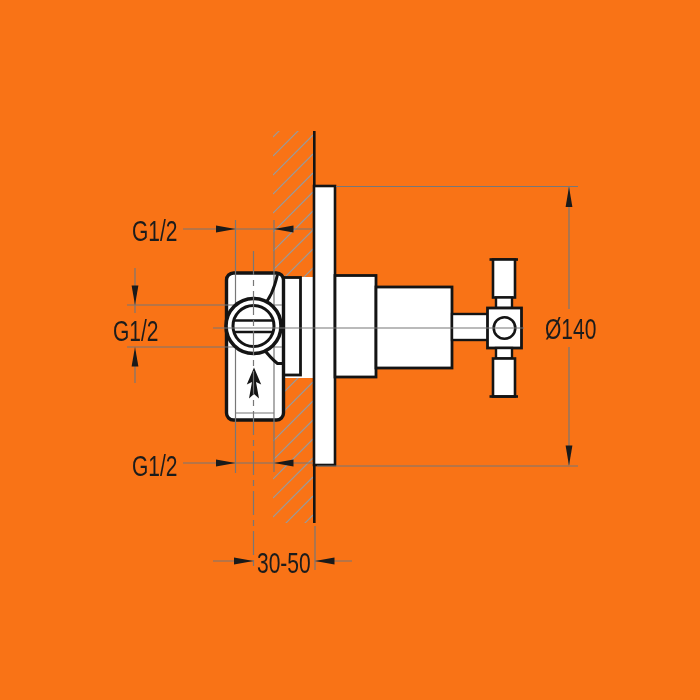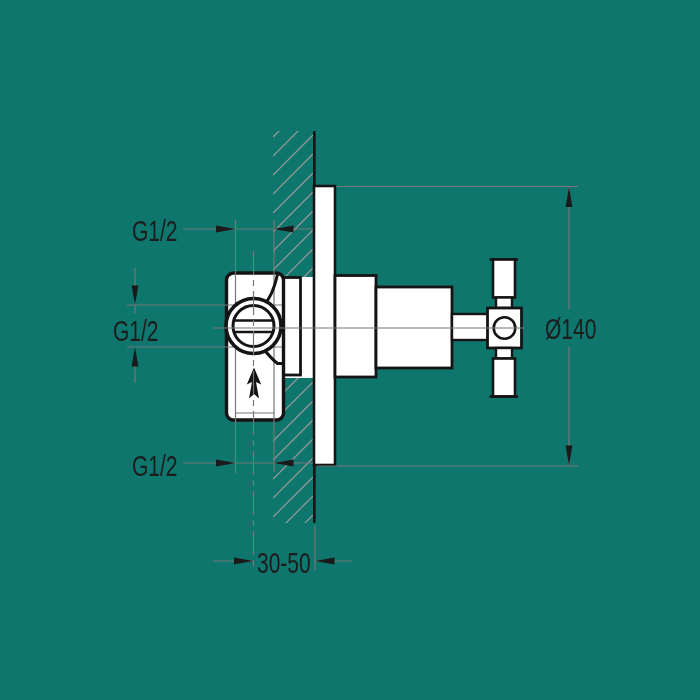--- a/index.html
+++ b/index.html
@@ -1,17 +1,17 @@
 <!DOCTYPE html>
 <html><head>
 <meta charset="utf-8">
 <style>
   html,body { margin:0; padding:0; background:#ffffff; }
   #stage {
-    position:relative; width:700px; height:700px; background:#0f766e;
+    position:relative; width:700px; height:700px; background:#f97316;
     font-family:"Liberation Sans", sans-serif; overflow:hidden;
   }
   #stage svg { position:absolute; left:0; top:0; }
   .lbl {
     position:absolute; font:400 30px "Liberation Sans", sans-serif;
     color:#1c1c1c; white-space:nowrap; line-height:1;
     transform:scaleX(0.70); transform-origin:0 0;
   }
 </style>
 </head>

